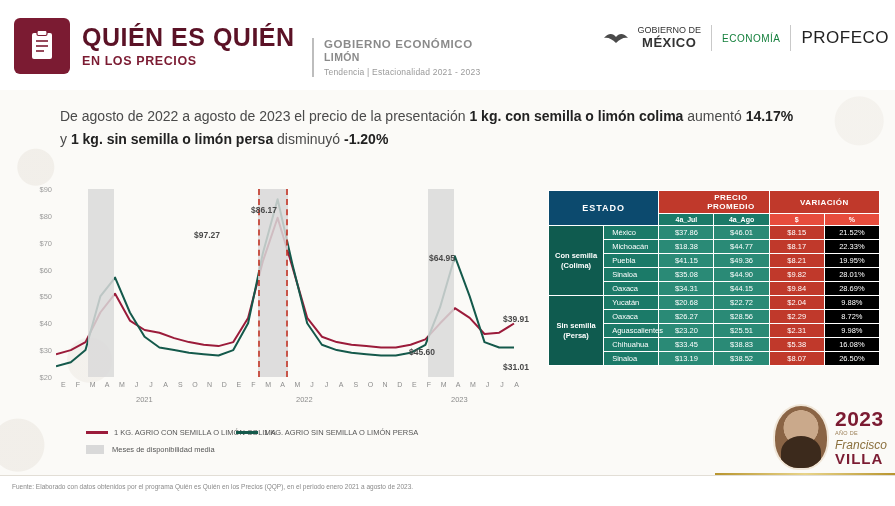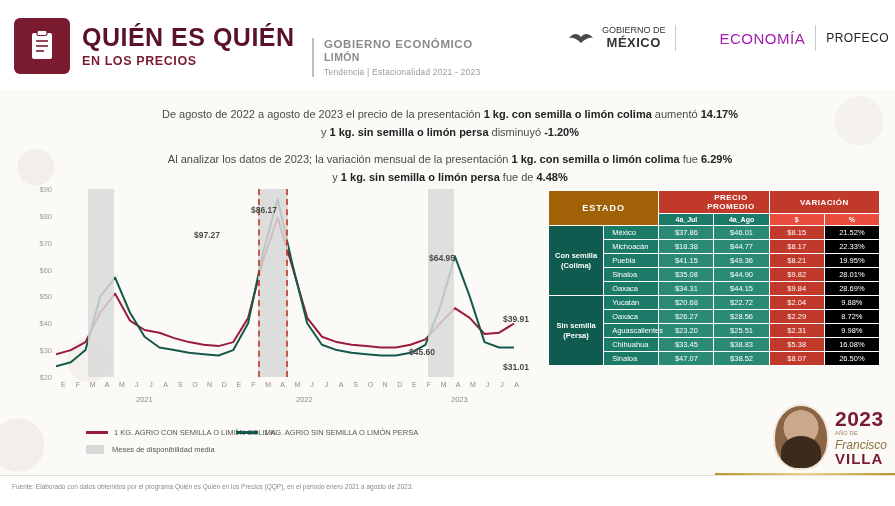--- a/index.html
+++ b/index.html
@@ -41,42 +41,42 @@
   .hdr-mid .l3{font-size:8.5px;color:#9a9a9a;margin-top:4px;letter-spacing:.2px;}
   .hdr-right{
     position:absolute;right:0;top:0;height:56px;
     display:flex;align-items:center;gap:10px;padding:10px 6px 0 0;
   }
   .gob{display:flex;align-items:center;gap:6px;}
   .gob-eagle{width:30px;height:18px;}
   .gob-text{font-size:9px;color:#333;line-height:1.05;text-align:center;}
   .gob-text b{font-size:13px;letter-spacing:.5px;display:block;}
   .vdiv{width:1px;height:26px;background:#c9c9c9;}
-  .eco{font-size:15px;color:#a21caf;letter-spacing:.5px;margin-left:33px;}
-  .profeco{font-size:12px;color:#222;letter-spacing:.5px;}
+  .eco{font-size:10px;color:#15803d;letter-spacing:.5px;}
+  .profeco{font-size:17px;color:#222;letter-spacing:.5px;}
 
   
   .body-bg{
     position:absolute;left:0;top:90px;width:895px;height:386px;
     background:#fbfaf7;
   }
   .bg-texture{
     position:absolute;left:0;top:0;width:895px;height:386px;
     background:
       radial-gradient(circle at 4% 20%, rgba(160,140,115,.10) 0 18px, transparent 19px),
       radial-gradient(circle at 10% 70%, rgba(160,140,115,.08) 0 22px, transparent 23px),
       radial-gradient(circle at 2% 92%, rgba(160,140,115,.10) 0 26px, transparent 27px),
       radial-gradient(circle at 96% 8%, rgba(160,140,115,.07) 0 24px, transparent 25px);
     pointer-events:none;
   }
 
   
   .headline{
-    position:absolute;left:60px;top:105px;width:780px;text-align:center;
-    color:#4a4a4a;font-size:11px;line-height:1.65;
+    position:absolute;left:60px;top:105px;width:780px;text-align:left;
+    color:#4a4a4a;font-size:14px;line-height:1.65;
   }
   .headline b{color:#222;}
   .headline .blk2{margin-top:9px;}
 
   
   .chart-panel{
     position:absolute;left:16px;top:185px;width:520px;height:230px;
   }
   .plot{
     position:absolute;left:40px;top:4px;width:468px;height:188px;
@@ -106,21 +106,21 @@
   .legend .sw.grn{background:#14594b;}
   .legend .sw.gray{width:18px;height:9px;background:#d9d9d9;margin-right:8px;}
 
   
   .table-wrap{
     position:absolute;left:548px;top:190px;width:332px;
     font-size:7.5px;color:#fff;
   }
   table{border-collapse:collapse;width:332px;table-layout:fixed;}
   th,td{border:1px solid #ffffff;text-align:center;padding:2px 1px;}
-  .th-estado{background:#a16207;font-size:9px;font-weight:bold;letter-spacing:1px;}
+  .th-estado{background:#0c4a6e;font-size:9px;font-weight:bold;letter-spacing:1px;}
   .th-precio{background:#c0392b;font-size:8px;font-weight:bold;letter-spacing:.5px;padding-left:35px;}
   .th-var{background:#c0392b;font-size:8px;font-weight:bold;letter-spacing:.5px;}
   .th-sub{background:#1b7a68;font-size:7px;font-weight:bold;}
   .th-sub2{background:#e74c3c;font-size:7px;font-weight:bold;}
   .grp{background:#0f5b4f;font-size:7.5px;font-weight:bold;width:62px;line-height:1.25;}
   td.state{background:#1b7a68;text-align:left;padding-left:8px;}
   td.val{background:#2a8a76;}
   td.money{background:#c0392b;}
   td.pct{background:#000000;}
 
@@ -199,24 +199,20 @@
 </div>
 
 <div class="body-bg">
   <div class="bg-texture"></div>
 </div>
 
 <div class="headline">
   <div class="blk1">
     <span>De agosto de 2022 a agosto de 2023 el precio de la presentación </span><b>1 kg. con semilla o limón colima</b><span> aumentó </span><b>14.17%</b><br>
     <span> y </span><b>1 kg. sin semilla o limón persa</b><span> disminuyó </span><b>-1.20%</b>
-  </div>
-  <div class="blk2">
-    <span>Al analizar los datos de 2023; la variación mensual de la presentación </span><b>1 kg. con semilla o limón colima</b><span> fue </span><b>6.29%</b><br>
-    <span> y </span><b>1 kg. sin semilla o limón persa</b><span> fue de </span><b>4.48%</b>
   </div>
 </div>
 
 <div class="chart-panel">
   <div class="axis-y" id="yaxis">
       <span style="top: 4px;">$90</span>
       <span style="top: 30.8571px;">$80</span>
       <span style="top: 57.7143px;">$70</span>
       <span style="top: 84.5714px;">$60</span>
       <span style="top: 111.429px;">$50</span>
@@ -372,21 +368,21 @@
         </tr>
         <tr>
           <td class="state">Chihuahua</td>
           <td class="val">$33.45</td>
           <td class="val">$38.83</td>
           <td class="money">$5.38</td>
           <td class="pct">16.08%</td>
         </tr>
         <tr>
           <td class="state">Sinaloa</td>
-          <td class="val">$47.07</td>
+          <td class="val">$13.19</td>
           <td class="val">$38.52</td>
           <td class="money">$8.07</td>
           <td class="pct">26.50%</td>
         </tr>
       </tbody>
   </table>
 </div>
 
 <div class="villa">
   <div class="villa-portrait"></div>

